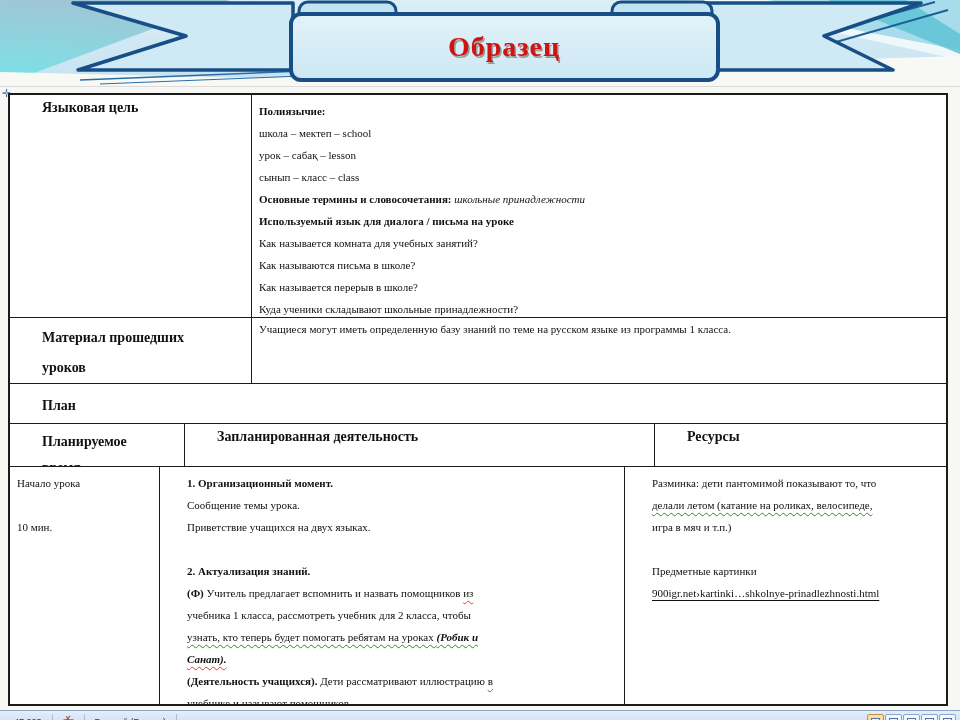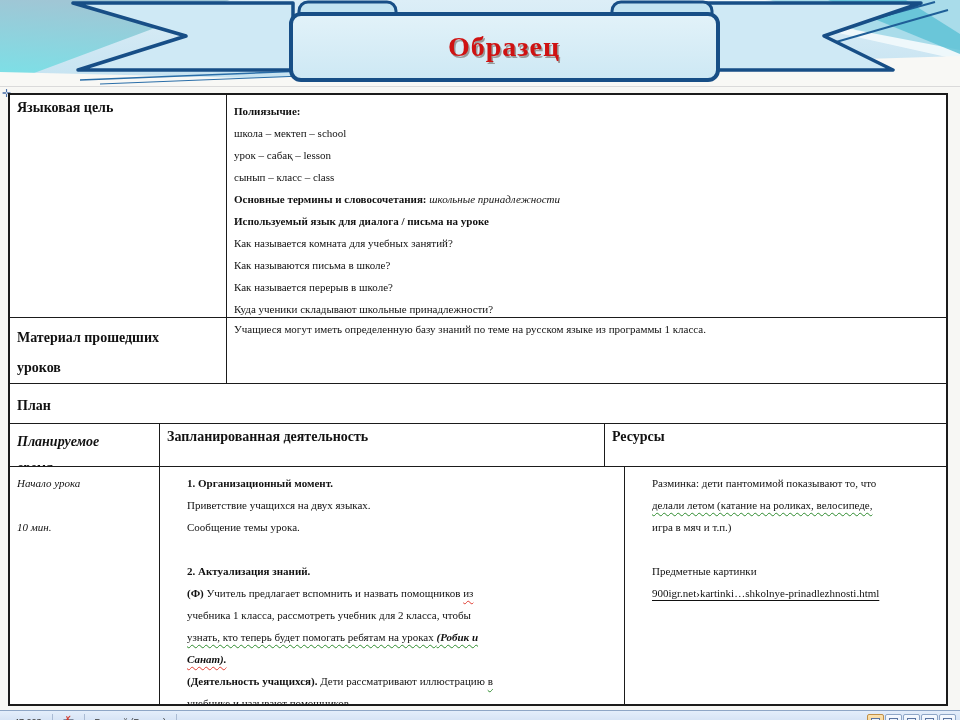--- a/index.html
+++ b/index.html
@@ -24,24 +24,24 @@
   .trow { display:flex; border-bottom:1.5px solid #1b1b1b; }
   .trow:last-child { border-bottom:none; }
   .tcell { border-right:1.5px solid #1b1b1b; padding:5px 8px 0 7px; overflow:hidden; position:relative; }
   .tcell:last-child { border-right:none; }
   .r1 { height:223px; }
   .r2 { height:66px; }
   .r3 { height:40px;align-items:center; }
   .r4 { height:43px; }
   .r5 { height:237px; border-bottom:none;gap:20px; }
   .w-label { width:217px; }
-  .w-time  { width:150px;font-style:italic; }
+  .w-time  { width:150px; }
   .w-act   { width:445px; }
   .flex1 { flex:1; }
-  .cell-bold { font-weight:bold; font-size:14px; }
+  .cell-bold { font-weight:bold; font-size:14px;margin-left:25px; }
   .fs { font-size:11px; }
   .lh22 .line { line-height:22px; min-height:22px; }
   .lh30 .line { line-height:30px; min-height:30px; }
   .lh26 .line { line-height:26px; min-height:26px; }
   .st-b { font-weight:bold; }
   .st-i { font-style:italic; }
   .u-solid { text-decoration:underline; text-underline-offset:3px; }
   .u-wg { text-decoration:underline wavy #2e8b2e 1px; text-underline-offset:3px; }
   .u-wr { text-decoration:underline wavy #e03c31 1px; text-underline-offset:3px; }
   .text-cursor { position:absolute; left:3px; top:21px; width:2.5px; height:18px; background:#111; }
@@ -151,22 +151,22 @@
     </div>
 
     <div class="trow r5">
       <div class="tcell w-time fs lh22">
           <div class="line"><span>Начало урока</span></div>
           <div class="line">&nbsp;</div>
           <div class="line"><span>10 мин.</span></div>
         </div>
       <div class="tcell w-act fs lh22">
           <div class="line"><span class="st-b">1. Организационный момент.</span></div>
+          <div class="line"><span>Сообщение темы урока.</span></div>
           <div class="line"><span>Приветствие учащихся на двух языках.</span></div>
-          <div class="line"><span>Сообщение темы урока.</span></div>
           <div class="line">&nbsp;</div>
           <div class="line"><span class="st-b">2. Актуализация знаний.</span></div>
           <div class="line"><span class="st-b">(Ф) </span><span>Учитель предлагает вспомнить и назвать помощников </span><span class="u-wr">из</span></div>
           <div class="line"><span>учебника 1 класса, рассмотреть учебник для 2 класса, чтобы</span></div>
           <div class="line"><span class="u-wg">узнать, кто теперь будет помогать ребятам на уроках </span><span class="st-b st-i u-wg">(Робик и</span></div>
           <div class="line"><span class="st-b st-i u-wr">Санат).</span></div>
           <div class="line"><span class="st-b">(Деятельность учащихся).</span><span> Дети рассматривают иллюстрацию </span><span class="u-wg">в</span></div>
           <div class="line"><span class="u-wg">учебнике</span><span> и называют помощников.</span></div>
         </div>
       <div class="tcell flex1 fs lh22">

